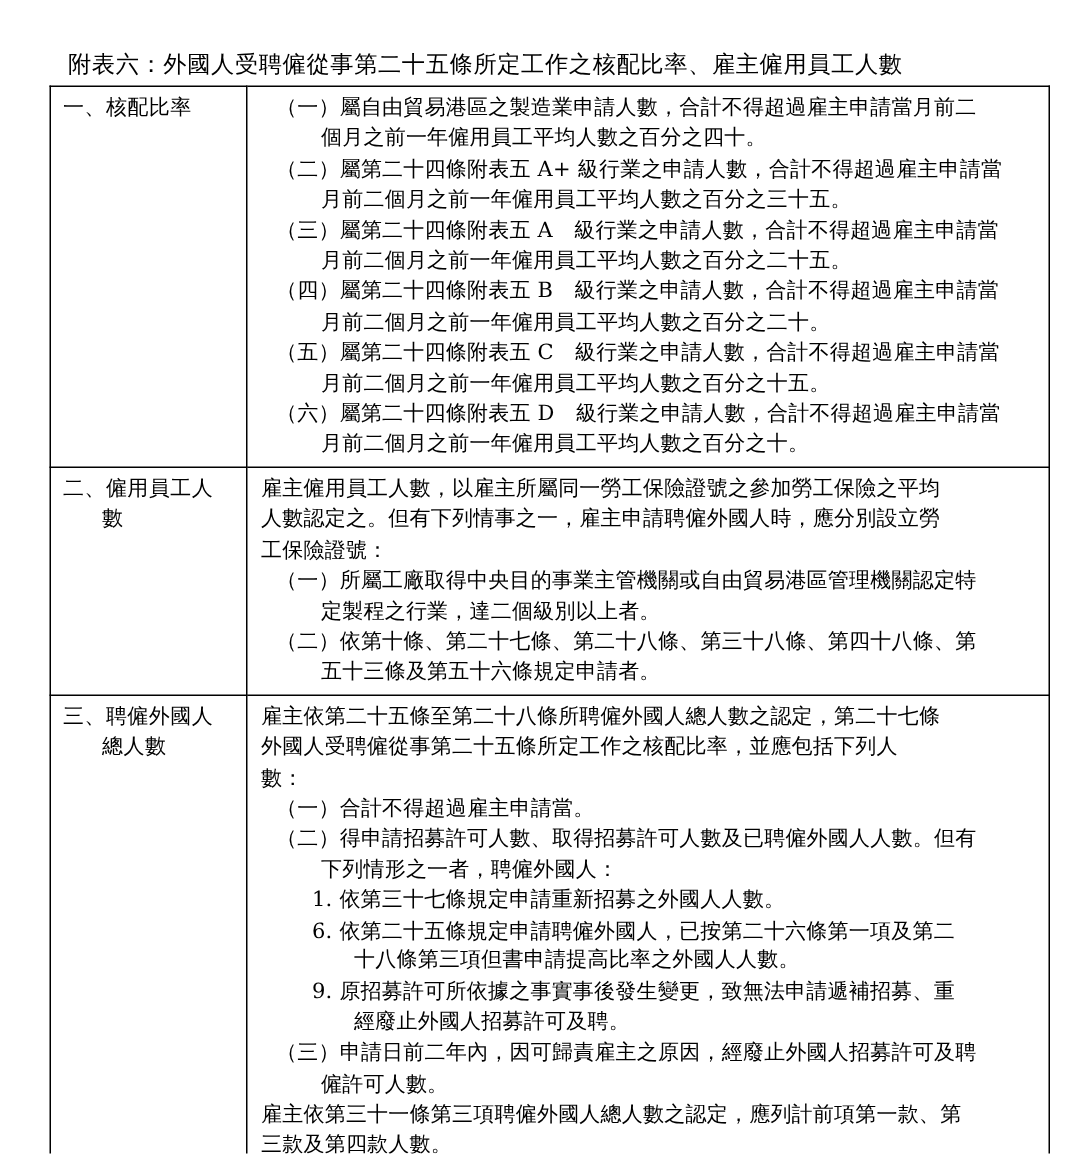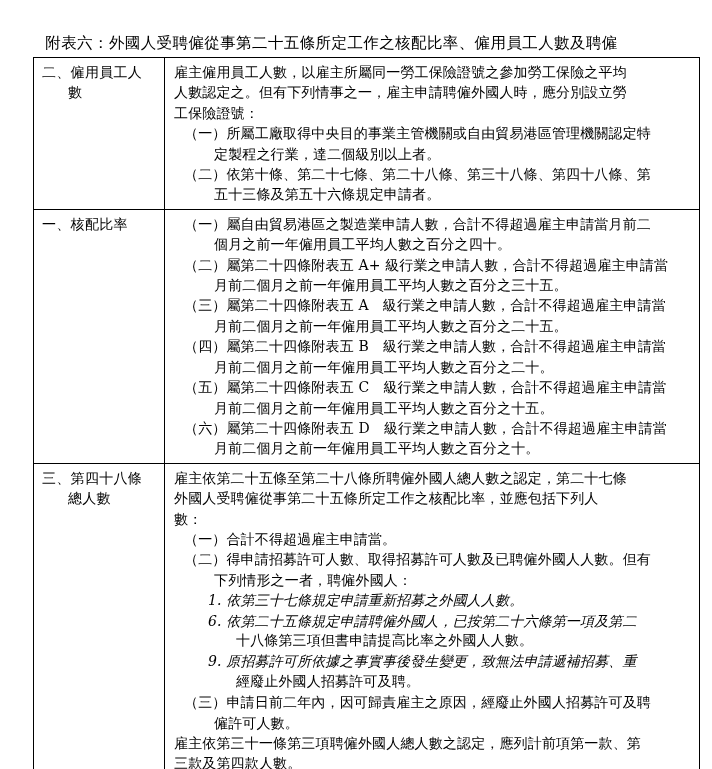--- a/index.html
+++ b/index.html
@@ -92,53 +92,33 @@
     padding-left: 62px;
     font-family: Liberation Mono, monospace;
   }
   
   .body-inner .ln.item {
     padding-left: 10px;
   }
   
   .body-inner .ln.subitem {
     padding-left: 34px;
-    font-style: italic;
   }
 </style>
 </head>
 <body>
 
 <div class="page">
 
   <div class="doc-title">
-    <span>附表六：外國人受聘僱從事第二十五條所定工作之核配比率、僱用員工人數及聘僱</span>
+    <span>附表六：外國人受聘僱從事第二十五條所定工作之核配比率、雇主僱用員工人數</span>
   </div>
 
   <table class="law-table">
     <tbody>
-      <tr>
-        <td class="col-label">
-          <div class="label-inner">
-              <span class="ln">二、僱用員工人</span>
-              <span class="ln ind">數</span>
-            </div>
-        </td>
-        <td class="col-body">
-          <div class="body-inner">
-              <span class="ln">雇主僱用員工人數，以雇主所屬同一勞工保險證號之參加勞工保險之平均</span>
-              <span class="ln">人數認定之。但有下列情事之一，雇主申請聘僱外國人時，應分別設立勞</span>
-              <span class="ln">工保險證號：</span>
-              <span class="ln item">（一）所屬工廠取得中央目的事業主管機關或自由貿易港區管理機關認定特</span>
-              <span class="ln cont">定製程之行業，達二個級別以上者。</span>
-              <span class="ln item">（二）依第十條、第二十七條、第二十八條、第三十八條、第四十八條、第</span>
-              <span class="ln cont">五十三條及第五十六條規定申請者。</span>
-            </div>
-        </td>
-      </tr>
       <tr>
         <td class="col-label">
           <div class="label-inner">
               <span class="ln">一、核配比率</span>
             </div>
         </td>
         <td class="col-body">
           <div class="body-inner">
               <span class="ln item">（一）屬自由貿易港區之製造業申請人數，合計不得超過雇主申請當月前二</span>
               <span class="ln cont">個月之前一年僱用員工平均人數之百分之四十。</span>
@@ -151,21 +131,40 @@
               <span class="ln item">（五）屬第二十四條附表五 C　級行業之申請人數，合計不得超過雇主申請當</span>
               <span class="ln cont">月前二個月之前一年僱用員工平均人數之百分之十五。</span>
               <span class="ln item">（六）屬第二十四條附表五 D　級行業之申請人數，合計不得超過雇主申請當</span>
               <span class="ln cont">月前二個月之前一年僱用員工平均人數之百分之十。</span>
             </div>
         </td>
       </tr>
       <tr>
         <td class="col-label">
           <div class="label-inner">
-              <span class="ln">三、第四十八條</span>
+              <span class="ln">二、僱用員工人</span>
+              <span class="ln ind">數</span>
+            </div>
+        </td>
+        <td class="col-body">
+          <div class="body-inner">
+              <span class="ln">雇主僱用員工人數，以雇主所屬同一勞工保險證號之參加勞工保險之平均</span>
+              <span class="ln">人數認定之。但有下列情事之一，雇主申請聘僱外國人時，應分別設立勞</span>
+              <span class="ln">工保險證號：</span>
+              <span class="ln item">（一）所屬工廠取得中央目的事業主管機關或自由貿易港區管理機關認定特</span>
+              <span class="ln cont">定製程之行業，達二個級別以上者。</span>
+              <span class="ln item">（二）依第十條、第二十七條、第二十八條、第三十八條、第四十八條、第</span>
+              <span class="ln cont">五十三條及第五十六條規定申請者。</span>
+            </div>
+        </td>
+      </tr>
+      <tr>
+        <td class="col-label">
+          <div class="label-inner">
+              <span class="ln">三、聘僱外國人</span>
               <span class="ln ind">總人數</span>
             </div>
         </td>
         <td class="col-body">
           <div class="body-inner">
               <span class="ln">雇主依第二十五條至第二十八條所聘僱外國人總人數之認定，第二十七條</span>
               <span class="ln">外國人受聘僱從事第二十五條所定工作之核配比率，並應包括下列人</span>
               <span class="ln">數：</span>
               <span class="ln item">（一）合計不得超過雇主申請當。</span>
               <span class="ln item">（二）得申請招募許可人數、取得招募許可人數及已聘僱外國人人數。但有</span>

